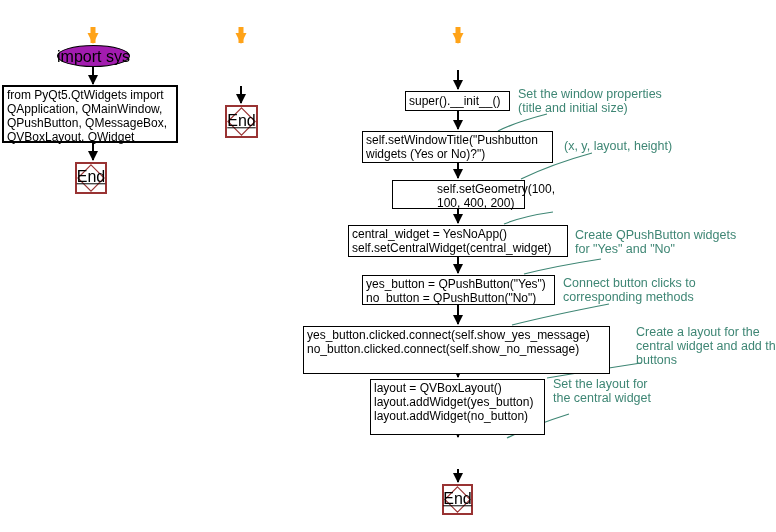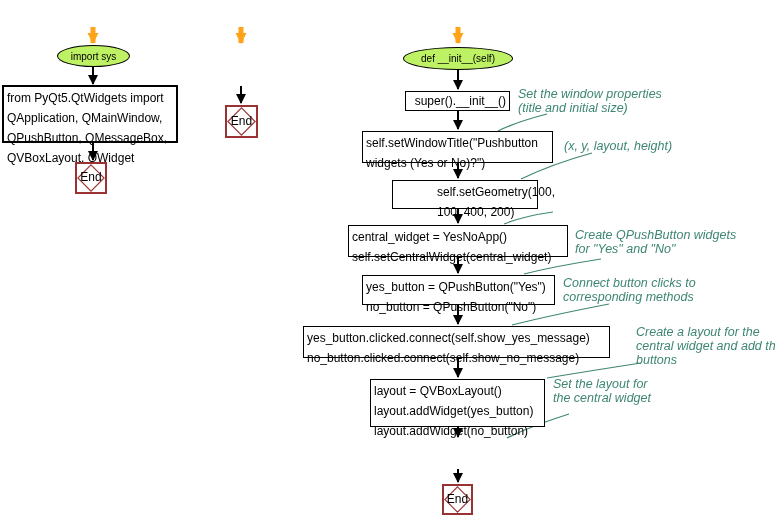--- a/index.html
+++ b/index.html
@@ -10,56 +10,56 @@
   #edges{position:absolute;left:0;top:0;width:776px;height:532px;}
   .flow-line{stroke:var(--flow-arrow,#000);stroke-width:2;fill:none;}
   .entry-line{stroke:var(--entry-arrow,#ffa318);stroke-width:5;fill:none;}
   .ann-line{stroke:var(--annotation,#3e8674);stroke-width:1.2;fill:none;}
   #ah-black path{fill:var(--flow-arrow,#000);}
   #ah-orange path{fill:var(--entry-arrow,#ffa318);}
 
   .oval{
     position:absolute;border:1.5px solid var(--node-border,#000);border-radius:50%;
     display:flex;align-items:center;justify-content:center;text-align:left;
-    font-size:10px;line-height:13px;white-space:pre;background:#bef264;box-sizing:border-box;
+    font-size:16px;line-height:13px;white-space:pre;background:#a21caf;box-sizing:border-box;
   }
   .pbox{
     position:absolute;border:1px solid var(--node-border,#000);background:#fff;
-    font-size:12px;line-height:20px;white-space:pre;padding:1px 3px;box-sizing:border-box;
+    font-size:12px;line-height:14px;white-space:pre;padding:1px 3px;box-sizing:border-box;
   }
   .pbox.thick{border-width:2px;}
-  .pbox.center{text-align:right;}
+  .pbox.center{text-align:left;}
   .endnode{position:absolute;border:2px solid var(--end-node,#993333);box-sizing:border-box;background:#fff;}
   .endnode svg{position:absolute;left:0;top:0;width:100%;height:100%;}
   .endnode .diamond{fill:none;stroke:var(--end-node,#993333);stroke-width:1.3;}
   .end-label{
     position:absolute;left:50%;top:50%;transform:translate(-50%,-54%);
-    font-size:12px;color:#000;background:transparent;
+    font-size:16px;color:#000;background:transparent;text-decoration:underline;
   }
   .ann{
     position:absolute;color:var(--annotation,#3e8674);
-    font-size:12.5px;line-height:14px;white-space:pre;font-style:italic;
+    font-size:12.5px;line-height:14px;white-space:pre;
   }
 
   
   #oval-import{left:57px;top:45px;width:73px;height:22px;}
   #box-imports{left:2px;top:85px;width:176px;height:58px;}
   #end-imports{left:75px;top:162px;width:32px;height:32px;}
 
   #oval-class{left:183px;top:45px;width:115px;height:41px;}
   #end-class{left:225px;top:105px;width:33px;height:33px;}
 
   #oval-init{left:403px;top:47px;width:110px;height:23px;}
   #box-super{left:405px;top:91px;width:105px;height:20px;line-height:16px;}
   #box-settitle{left:362px;top:131px;width:191px;height:32px;}
-  #box-setgeo{left:392px;top:180px;width:146px;height:29px;padding-left:44px;}
+  #box-setgeo{left:392px;top:180px;width:133px;height:29px;padding-left:44px;}
   #box-central{left:348px;top:225px;width:220px;height:32px;}
   #box-buttons{left:362px;top:275px;width:193px;height:30px;}
-  #box-connect{left:303px;top:326px;width:307px;height:32px;}
-  #box-layout{left:370px;top:379px;width:175px;height:48px;}
+  #box-connect{left:303px;top:326px;width:307px;height:48px;}
+  #box-layout{left:370px;top:379px;width:175px;height:56px;}
   #box-setlayout{left:383px;top:439px;width:149px;height:30px;}
   #end-init{left:442px;top:484px;width:31px;height:31px;}
 
   #ann-window-properties{left:518px;top:87px;}
   #ann-geometry-args{left:564px;top:139px;}
   #ann-central-widget{left:531px;top:181px;}
   #ann-push-buttons{left:575px;top:228px;}
   #ann-connect-clicks{left:563px;top:276px;}
   #ann-layout{left:636px;top:325px;}
   #ann-set-layout{left:553px;top:377px;}
@@ -117,21 +117,20 @@
     <span class="end-label">End</span>
   </div>
 
   <div class="endnode" id="end-class">
     <svg viewBox="0 0 32 32" preserveAspectRatio="none">
         <polygon class="diamond" points="16,1 31,16 16,31 1,16"></polygon>
       </svg>
     <span class="end-label">End</span>
   </div>
 
-  <div class="oval" id="oval-init">def __init__(self)</div>
   <div class="pbox center" id="box-super">super().__init__()</div>
   <div class="pbox" id="box-settitle">self.setWindowTitle("Pushbutton
 widgets (Yes or No)?")</div>
   <div class="pbox" id="box-setgeo">self.setGeometry(100,
 100, 400, 200)</div>
   <div class="pbox" id="box-central">central_widget = YesNoApp()
 self.setCentralWidget(central_widget)</div>
   <div class="pbox" id="box-buttons">yes_button = QPushButton("Yes")
 no_button = QPushButton("No")</div>
   <div class="pbox" id="box-connect">yes_button.clicked.connect(self.show_yes_message)

